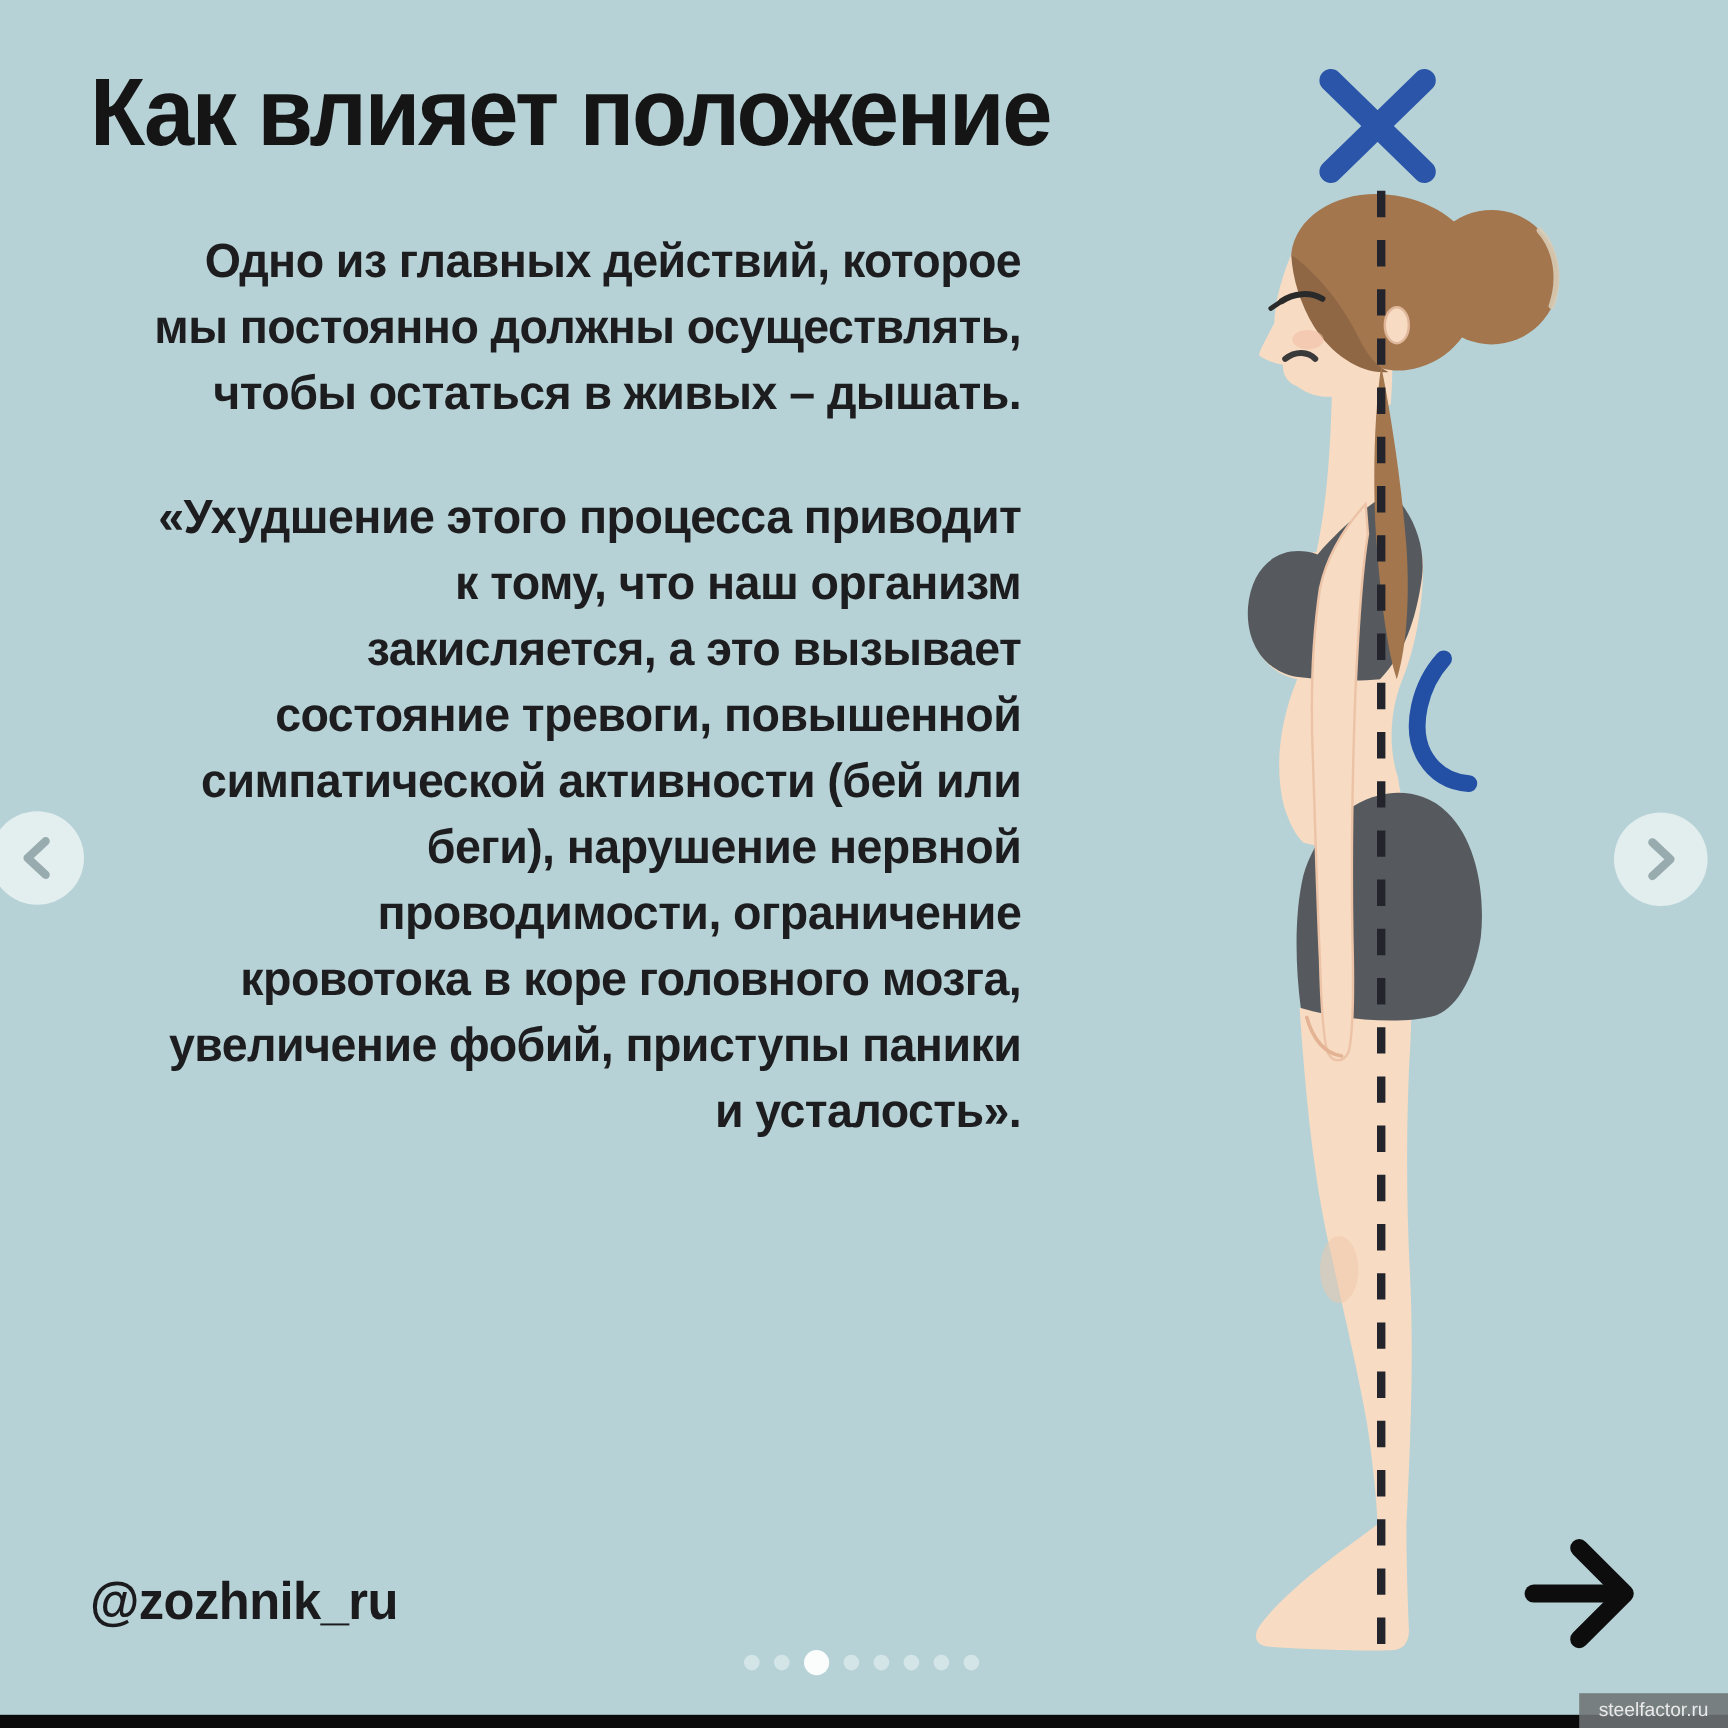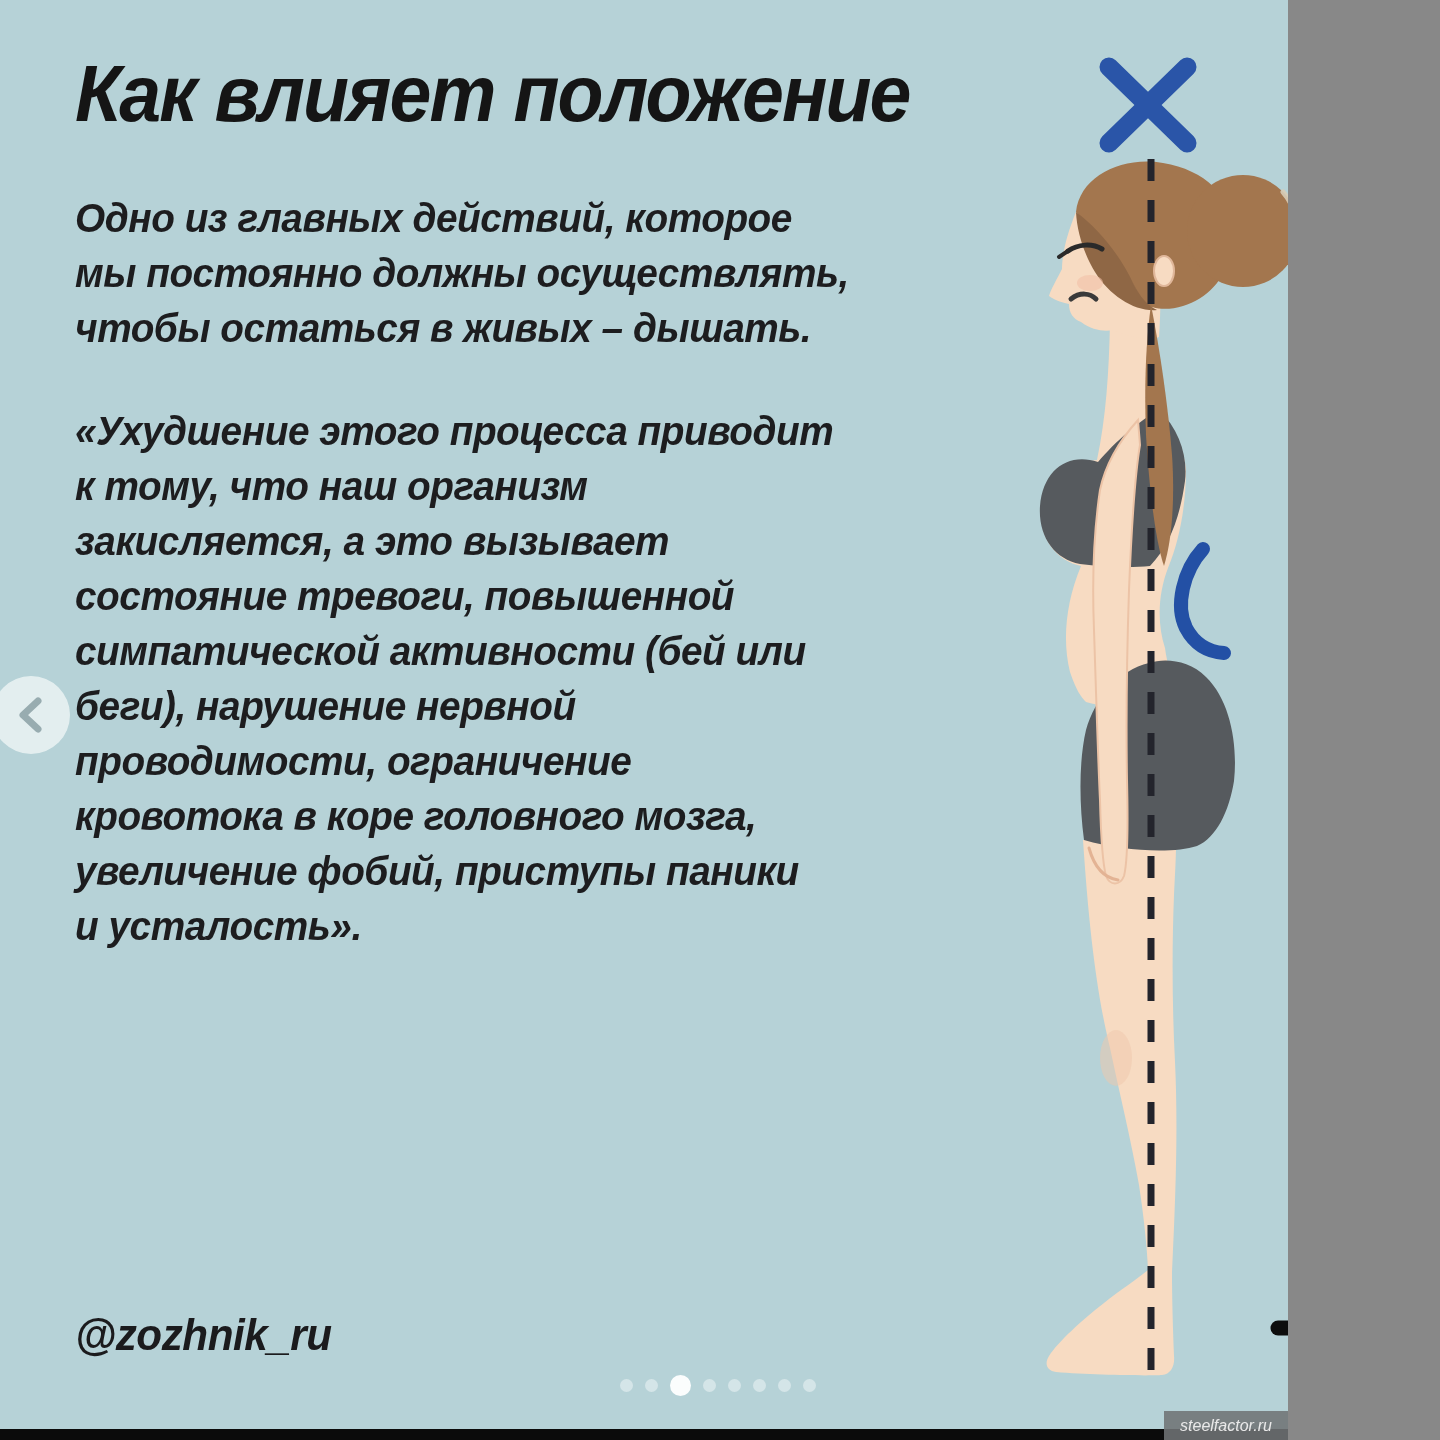--- a/index.html
+++ b/index.html
@@ -1,31 +1,30 @@
 <!DOCTYPE html>
 <html><head>
 <meta charset="utf-8">
 <style>
   html,body{margin:0;padding:0;background:#888;}
   .canvas{
-    position:relative;width:1288px;height:1440px;overflow:hidden;
+    position:relative;width:1440px;height:1440px;overflow:hidden;
     background:#b6d2d7;
     font-family:"Liberation Sans", sans-serif;
     color:#1a1a1c;
-    font-style:italic;
   }
   .title{
     position:absolute;left:75px;top:48px;margin:0;
     font-size:80px;font-weight:700;letter-spacing:-2px;color:#151515;
     transform:scaleX(0.94);transform-origin:left top;white-space:nowrap;
   }
   .text-col{
     position:absolute;left:75px;top:191px;width:800px;z-index:2;
   }
-  .para{margin:0 0 48px 0;}
+  .para{margin:0 0 48px 0;text-align:right;}
   .para .line{
     font-size:40px;font-weight:700;line-height:55px;letter-spacing:-0.5px;
     color:#1d1d1f;transform:scaleX(0.97);transform-origin:left top;white-space:nowrap;
   }
   .handle{
     position:absolute;left:75px;top:1310px;z-index:2;
     font-size:44px;font-weight:700;letter-spacing:-0.5px;color:#1b1b1d;
     transform:scaleX(0.96);transform-origin:left top;
   }
   .illustration{position:absolute;left:950px;top:0;width:490px;height:1440px;z-index:1;}

